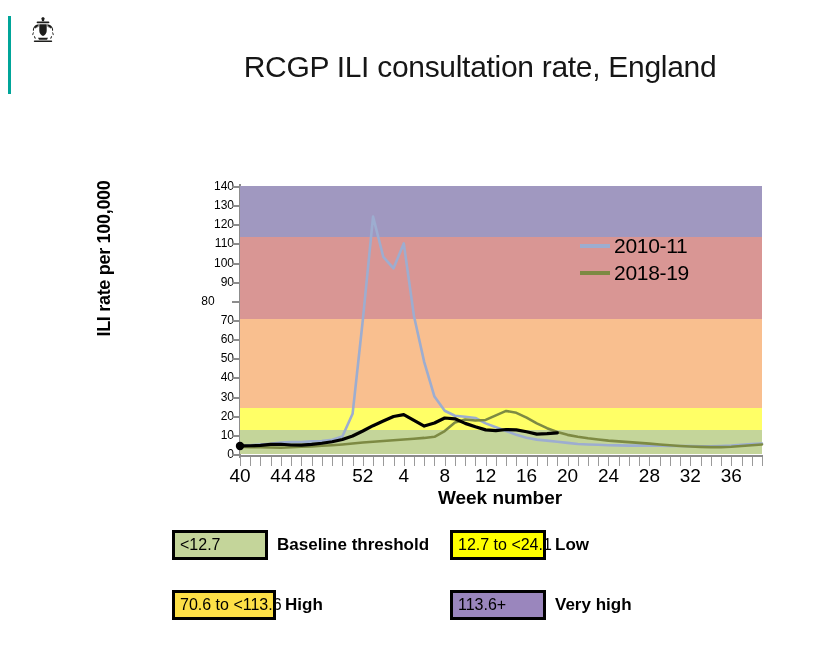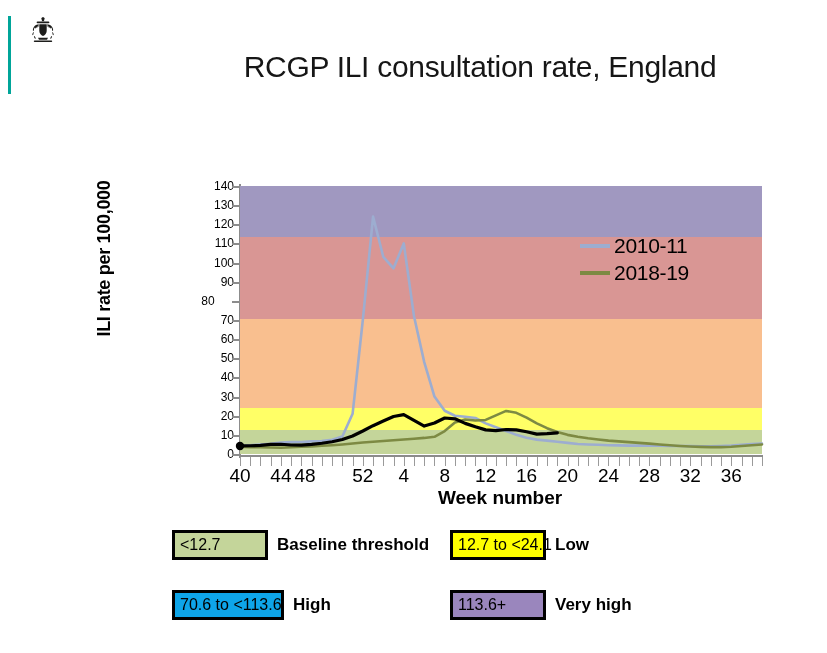--- a/index.html
+++ b/index.html
@@ -388,21 +388,21 @@
       </div>
       <span class="key-name">Baseline threshold</span>
     </div>
     <div class="key-item" style="left: 450px; top: 10px;">
       <div class="key-box" style="background: rgb(255, 255, 0); width: 96px;">
         <span class="key-range">12.7 to &lt;24.1</span>
       </div>
       <span class="key-name">Low</span>
     </div>
     <div class="key-item" style="left: 172px; top: 70px;">
-      <div class="key-box" style="background: #0ea5e9; width: 112px;">
+      <div class="key-box" style="background: #fde047; width: 104px;">
         <span class="key-range">70.6 to &lt;113.6</span>
       </div>
       <span class="key-name">High</span>
     </div>
     <div class="key-item" style="left: 450px; top: 70px;">
       <div class="key-box" style="background: rgb(154, 134, 189); width: 96px;">
         <span class="key-range">113.6+</span>
       </div>
       <span class="key-name">Very high</span>
     </div>

